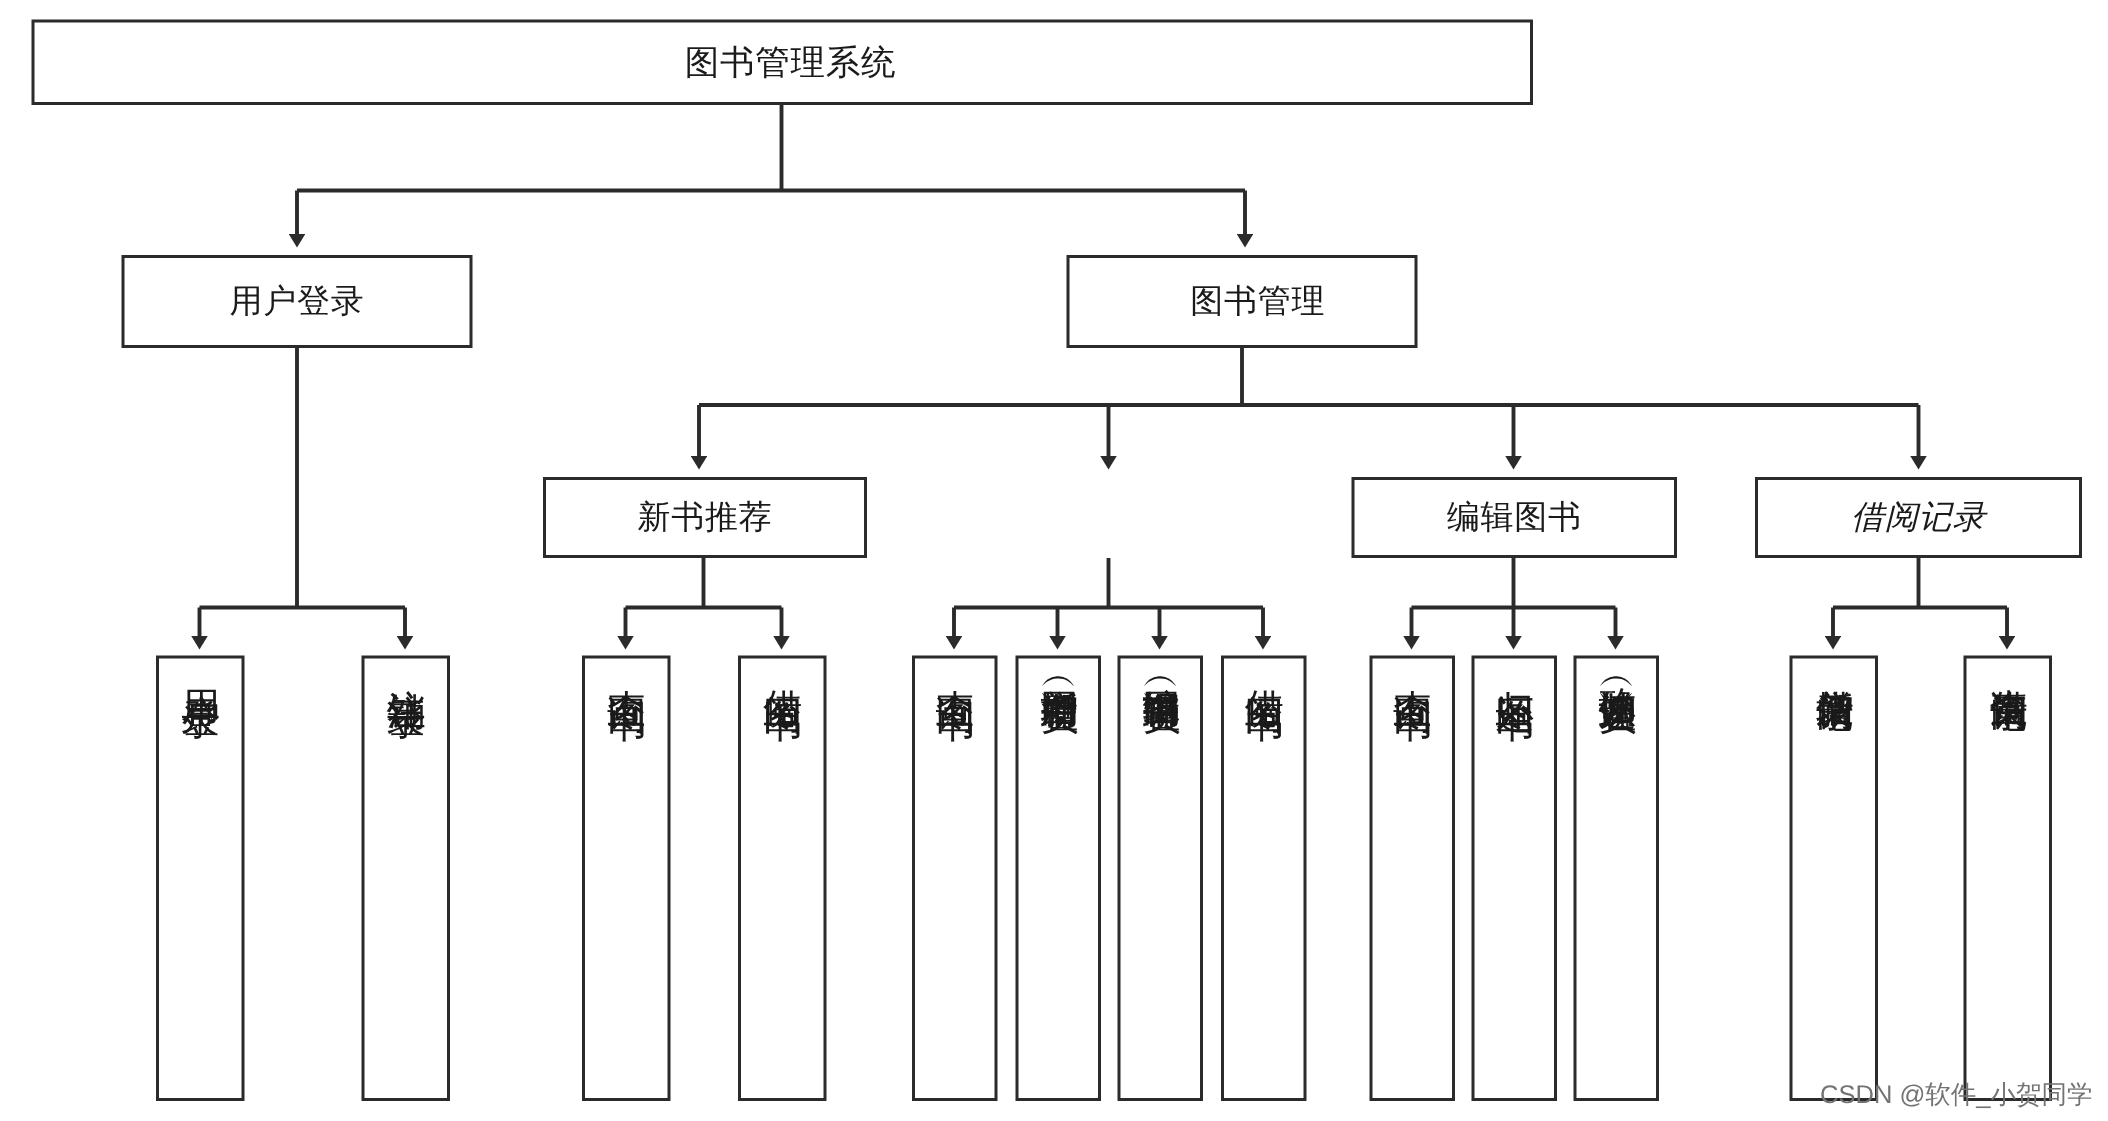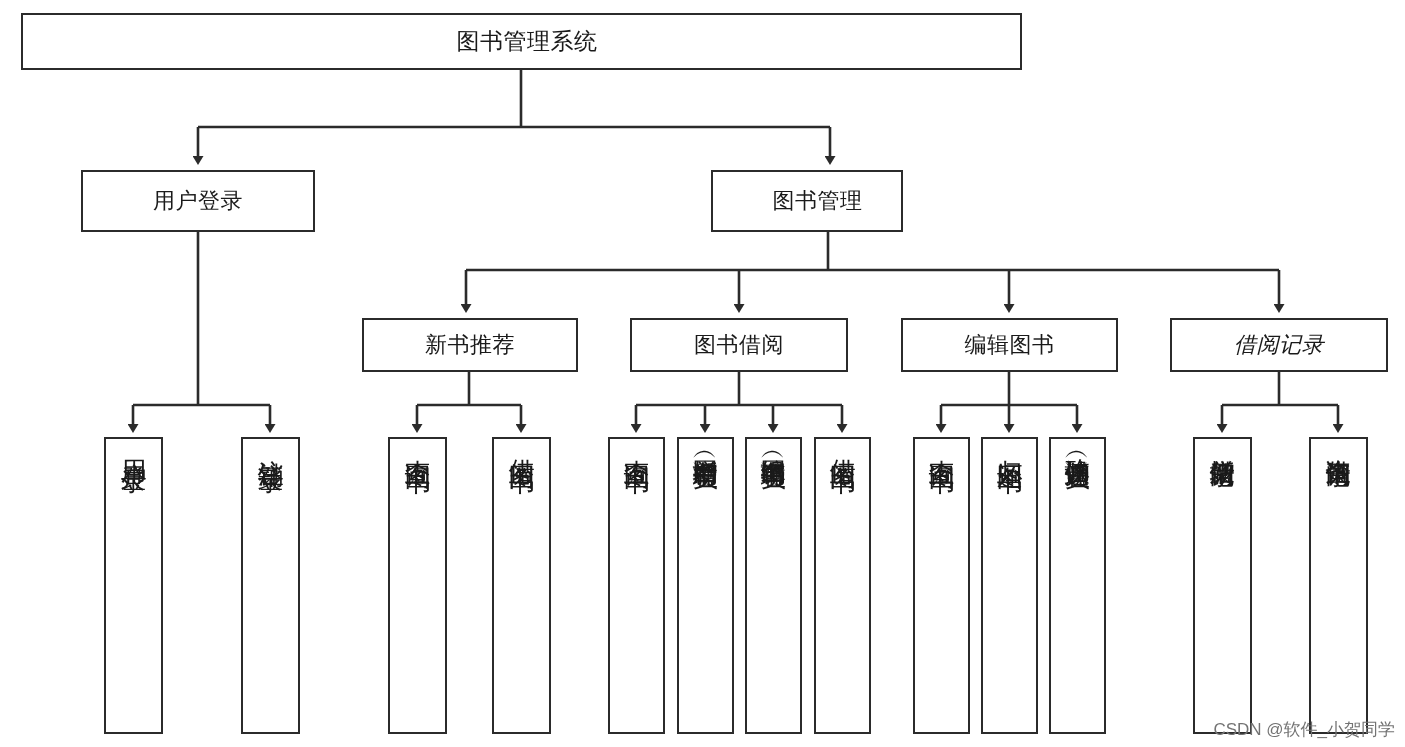--- a/index.html
+++ b/index.html
@@ -130,30 +130,27 @@
     </g>
   </svg>
 
   <div class="node node-root" style="left:21px; top:13px; width:1001px; height:57px;">
     <span class="label">图书管理系统</span>
   </div>
 
   <div class="node node-l2" style="left:81px; top:170px; width:234px; height:62px;">
     <span class="label">用户登录</span>
   </div>
-  <div class="node node-l2" style="left:711px; top:170px; width:192px; height:62px;padding-left:21px;">
+  <div class="node node-l2" style="left:711px; top:170px; width:234px; height:62px;padding-left:21px;">
     <span class="label">图书管理</span>
   </div>
 
   <div class="node node-l3" style="left:362px; top:318px; width:216px; height:54px;">
     <span class="label">新书推荐</span>
   </div>
-  <div class="node node-l3" style="left:630px; top:318px; width:218px; height:54px;">
-    <span class="label">图书借阅</span>
-  </div>
   <div class="node node-l3" style="left:901px; top:318px; width:217px; height:54px;">
     <span class="label">编辑图书</span>
   </div>
   <div class="node node-l3" style="left:1170px; top:318px; width:218px; height:54px;font-style:italic;">
     <span class="label">借阅记录</span>
   </div>
 
   <div class="node node-leaf" style="left:104px; top:437px; width:59px; height:297px;">
     <span class="label">用户登录</span>
   </div>

